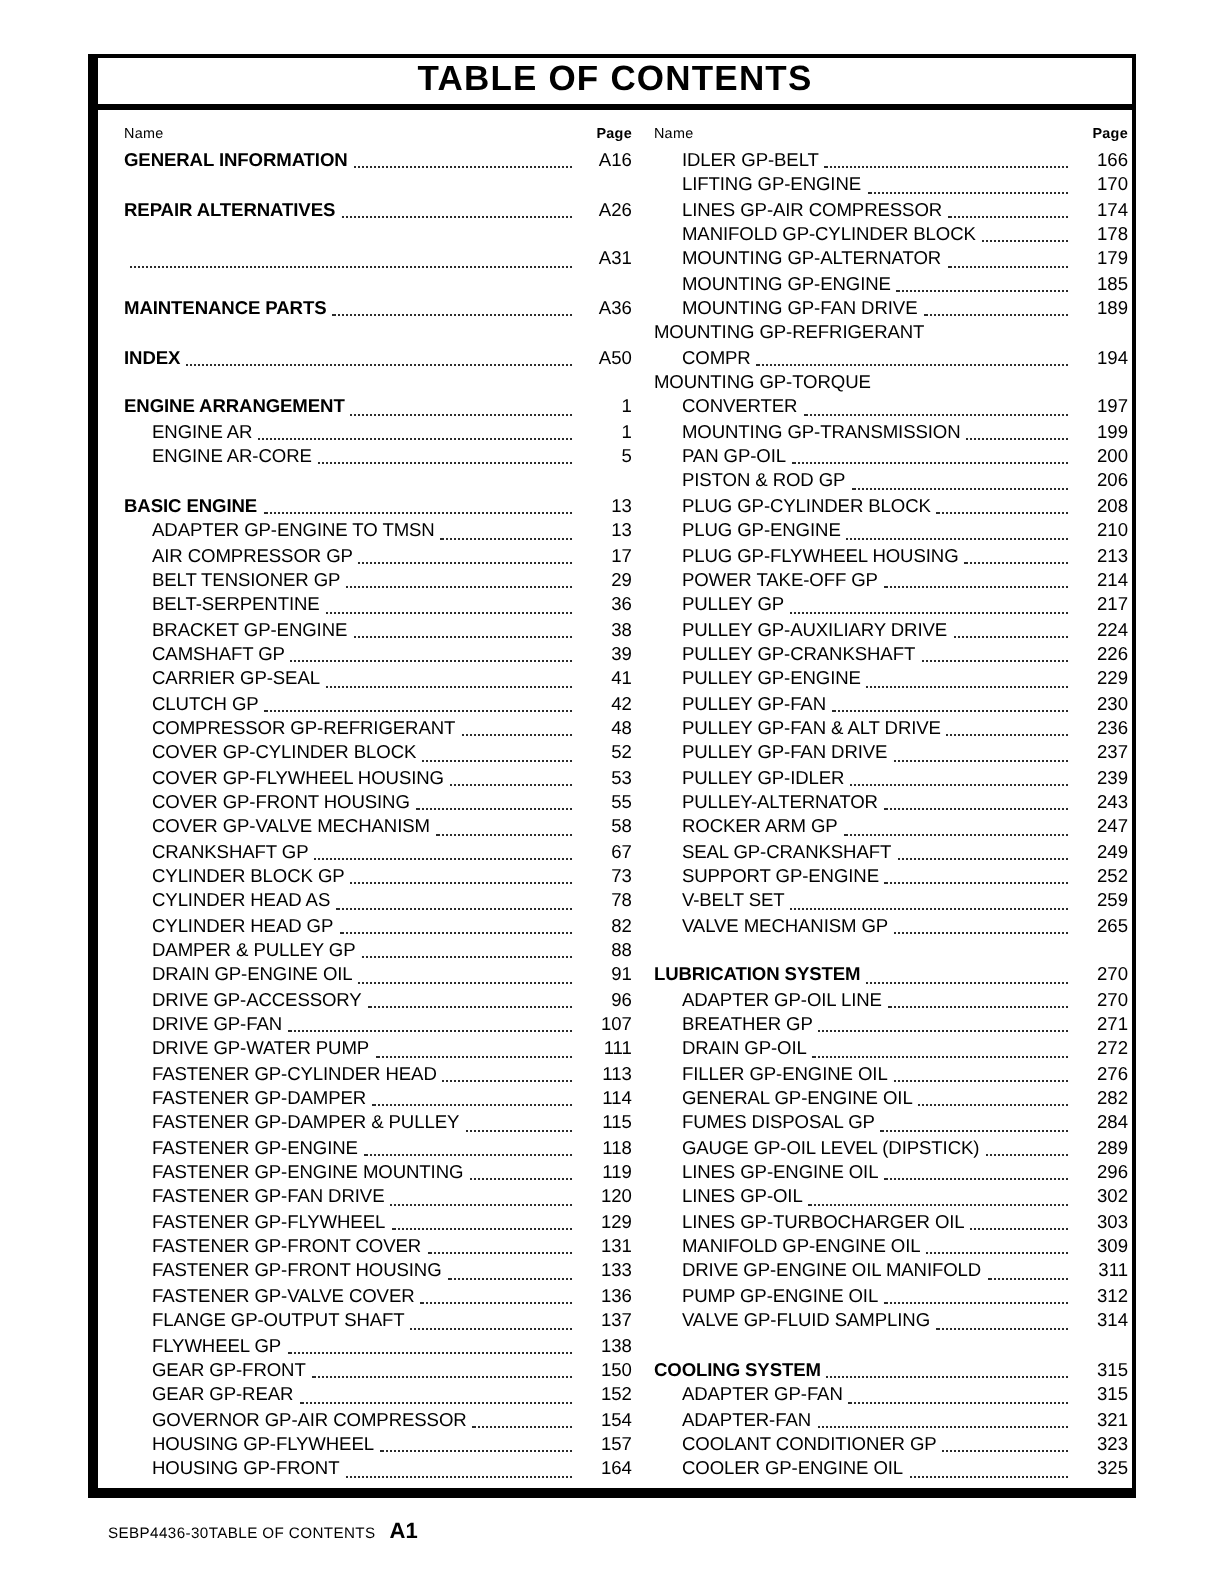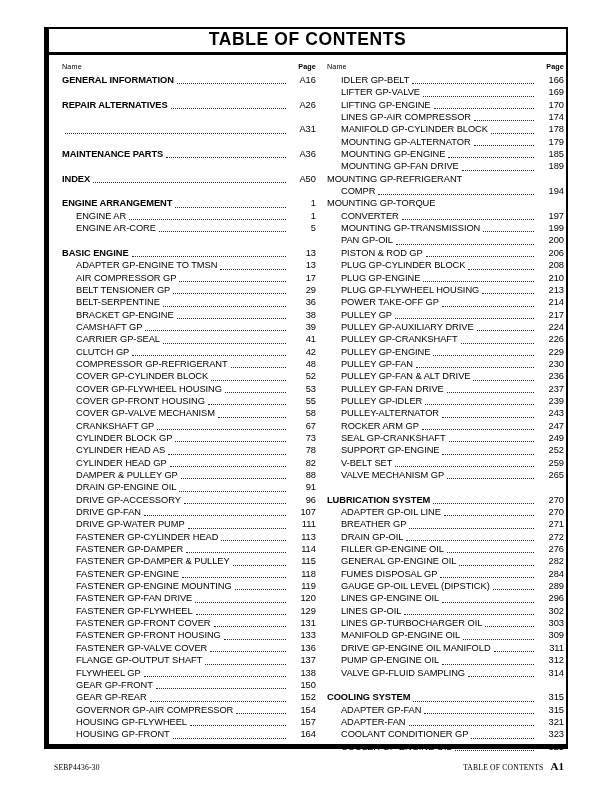--- a/index.html
+++ b/index.html
@@ -146,24 +146,22 @@
   }
 
   
   .footer {
     position: absolute;
     left: 44px;
     top: 760px;
     width: 524px;
     display: flex;
     align-items: baseline;
-    justify-content: space-between;
     box-sizing: border-box;
     padding: 0 4px 0 10px;
-    font-family: Liberation Serif, serif;
   }
   .footer-left {
     font-size: 7.6px;
     letter-spacing: 0.2px;
   }
   .footer-right {
     display: flex;
     align-items: baseline;
     gap: 7px;
   }
@@ -446,25 +444,20 @@
             <span class="pageno">164</span>
           </div>
         </div>
       <div class="col right">
           <div class="entry sub">
             <span class="label">IDLER GP-BELT</span>
             <span class="leader"></span>
             <span class="pageno">166</span>
           </div>
           <div class="entry sub">
-            <span class="label">LIFTER GP-VALVE</span>
-            <span class="leader"></span>
-            <span class="pageno">169</span>
-          </div>
-          <div class="entry sub">
             <span class="label">LIFTING GP-ENGINE</span>
             <span class="leader"></span>
             <span class="pageno">170</span>
           </div>
           <div class="entry sub">
             <span class="label">LINES GP-AIR COMPRESSOR</span>
             <span class="leader"></span>
             <span class="pageno">174</span>
           </div>
           <div class="entry sub">

